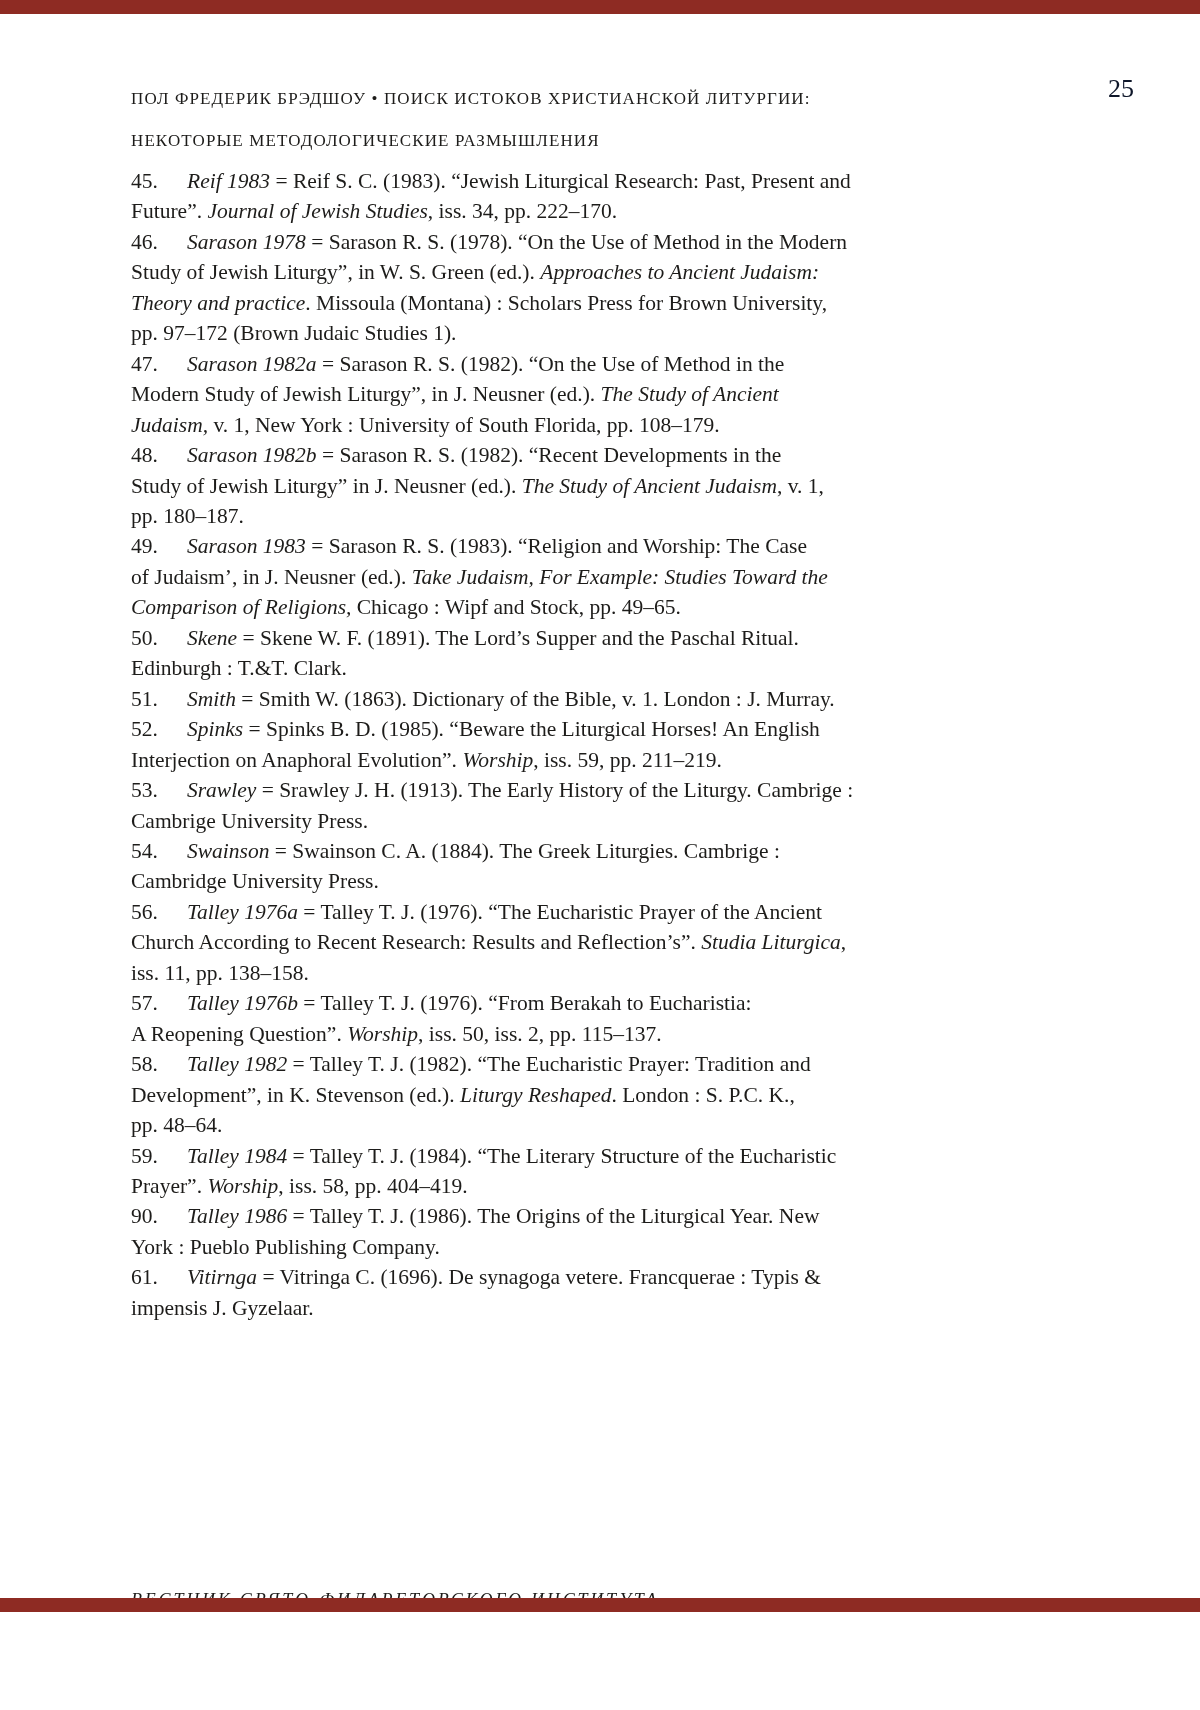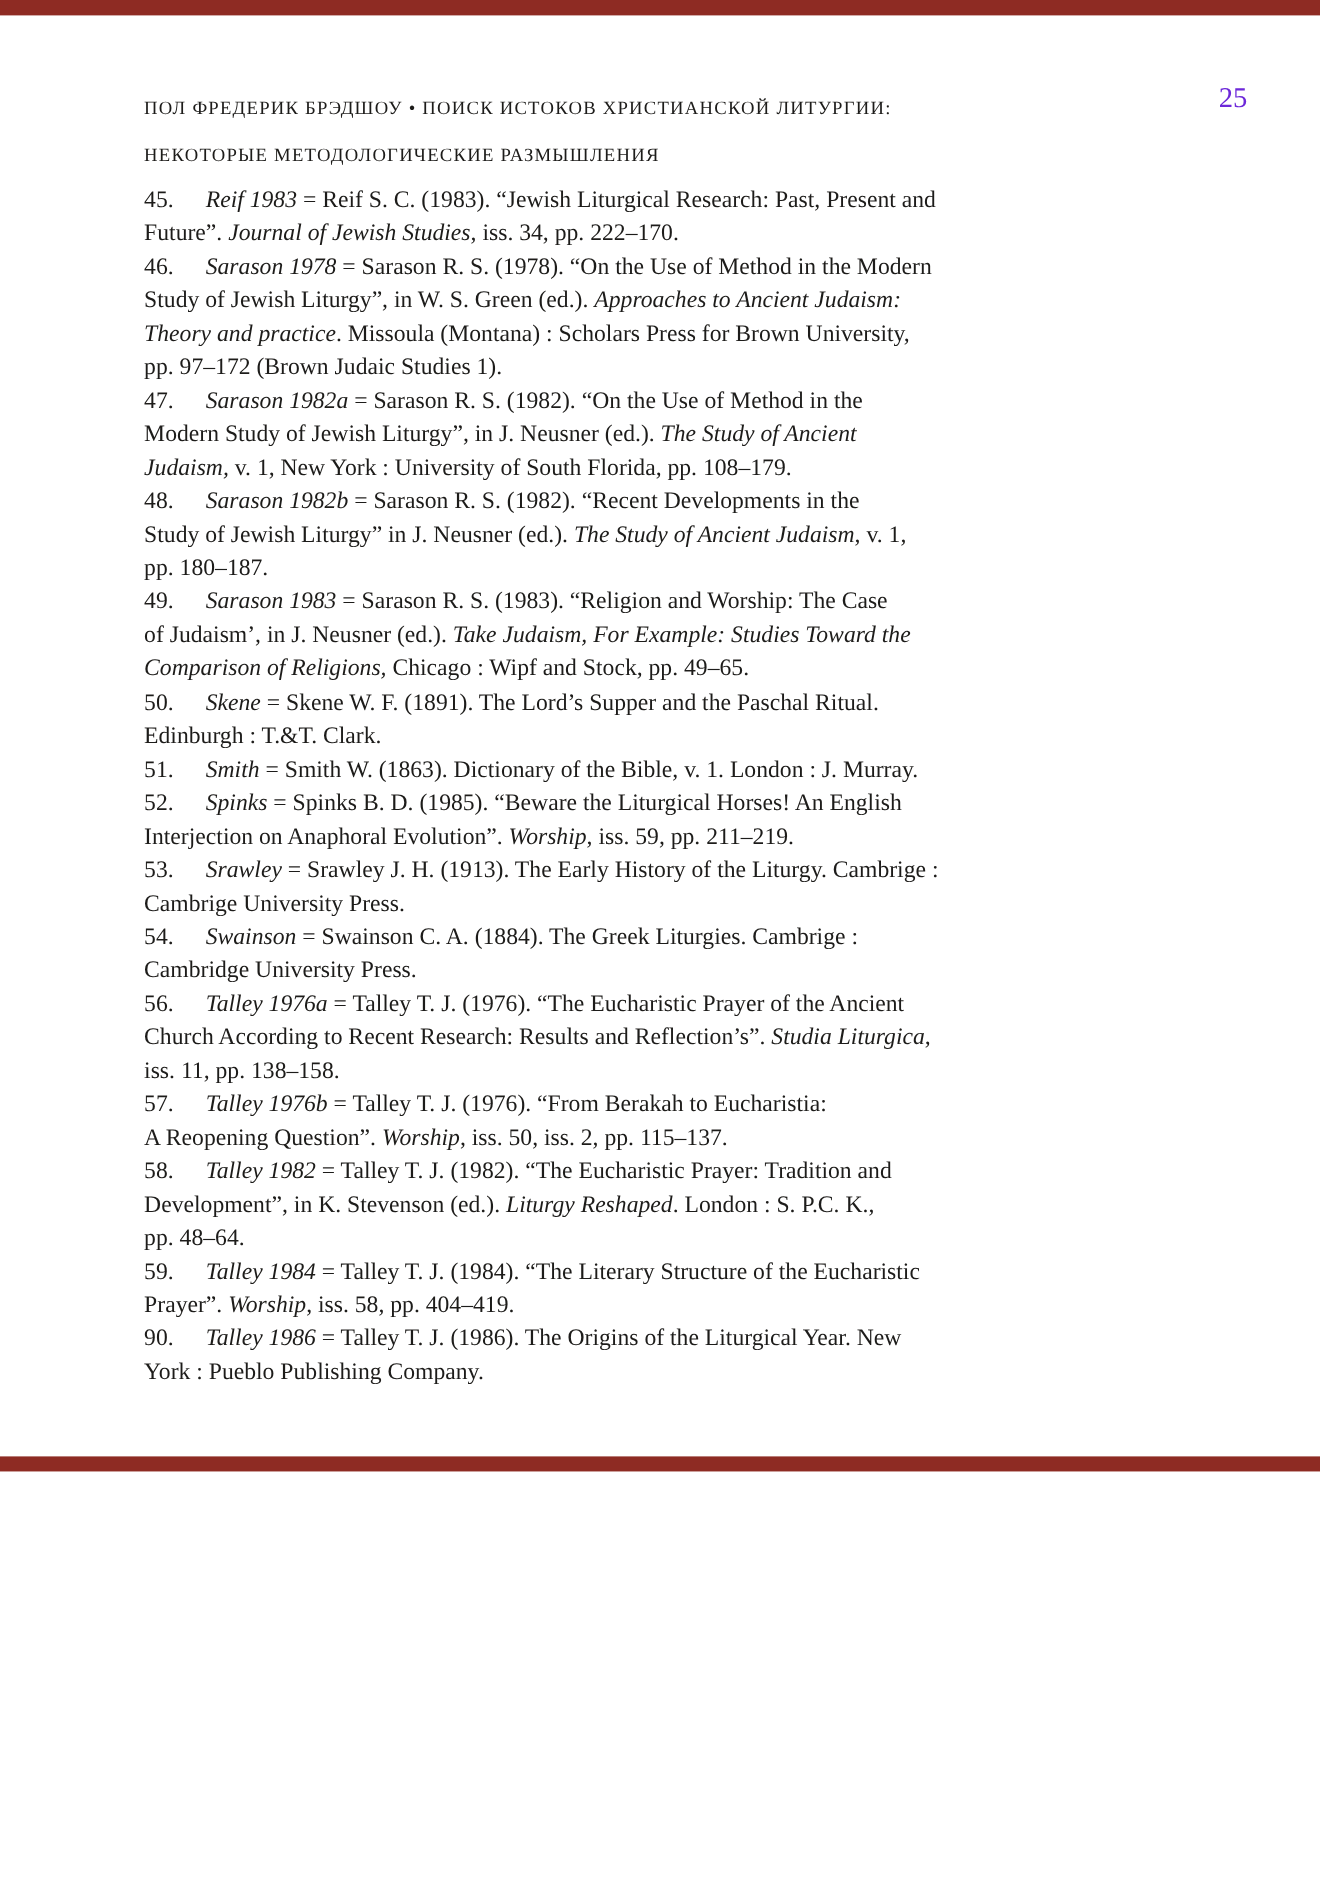--- a/index.html
+++ b/index.html
@@ -1,19 +1,19 @@
 <!DOCTYPE html>
 <html><head>
 <meta charset="utf-8">
 <style>
   html, body { margin: 0; padding: 0; background: #ffffff; }
   .page {
     position: relative;
     width: 1200px;
-    height: 1338px;
+    height: 1612px;
     background: #ffffff;
     font-family: "Liberation Serif", "DejaVu Serif", serif;
     color: #1d1c1a;
     overflow: hidden;
   }
   .accent-bar {
     position: absolute;
     left: 0;
     width: 1200px;
     height: 14px;
@@ -32,21 +32,21 @@
     color: #1d1c1a;
   }
   .running-head .line { display: block; white-space: nowrap; }
 
   .page-number {
     position: absolute;
     left: 1108px;
     top: 74px;
     font-size: 26px;
     line-height: 30px;
-    color: #6d28d9;
+    color: #0f172a;
   }
 
   .bibliography {
     position: absolute;
     left: 131px;
     top: 166px;
     width: 1030px;
   }
   .entry {
     margin: 0;
@@ -129,20 +129,22 @@
 iss. 11, pp. 138–158.</span></p>
       <p class="entry"><span class="num">57.</span><em>Talley 1976b</em><span> = Talley T. J. (1976). “From Berakah to Eucharistia:
 A Reopening Question”. </span><em>Worship</em><span>, iss. 50, iss. 2, pp. 115–137.</span></p>
       <p class="entry"><span class="num">58.</span><em>Talley 1982</em><span> = Talley T. J. (1982). “The Eucharistic Prayer: Tradition and
 Development”, in K. Stevenson (ed.). </span><em>Liturgy Reshaped</em><span>. London : S. P.C. K.,
 pp. 48–64.</span></p>
       <p class="entry"><span class="num">59.</span><em>Talley 1984</em><span> = Talley T. J. (1984). “The Literary Structure of the Eucharistic
 Prayer”. </span><em>Worship</em><span>, iss. 58, pp. 404–419.</span></p>
       <p class="entry"><span class="num">90.</span><em>Talley 1986</em><span> = Talley T. J. (1986). The Origins of the Liturgical Year. New
 York : Pueblo Publishing Company.</span></p>
+      <p class="entry"><span class="num">61.</span><em>Vitirnga</em><span> = Vitringa C. (1696). De synagoga vetere. Francquerae : Typis &amp;
+impensis J. Gyzelaar.</span></p>
     </div>
 
   <div class="footer">
     <div class="journal-title">ВЕСТНИК СВЯТО-ФИЛАРЕТОВСКОГО ИНСТИТУТА</div>
     <div class="issue-line">2025 • ТОМ 17 • ВЫПУСК 1 (53)</div>
   </div>
 
   <div class="accent-bar bottom" style="background: rgb(142, 43, 35);"></div>
 
 </div>

